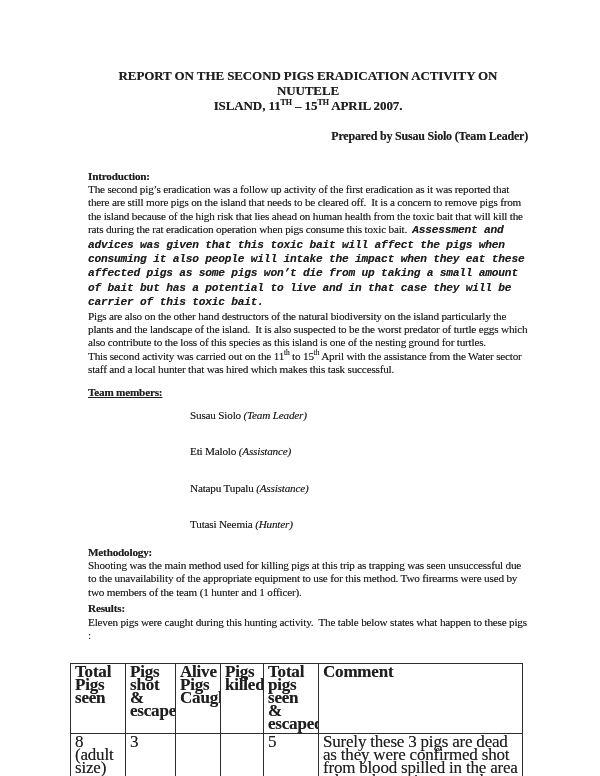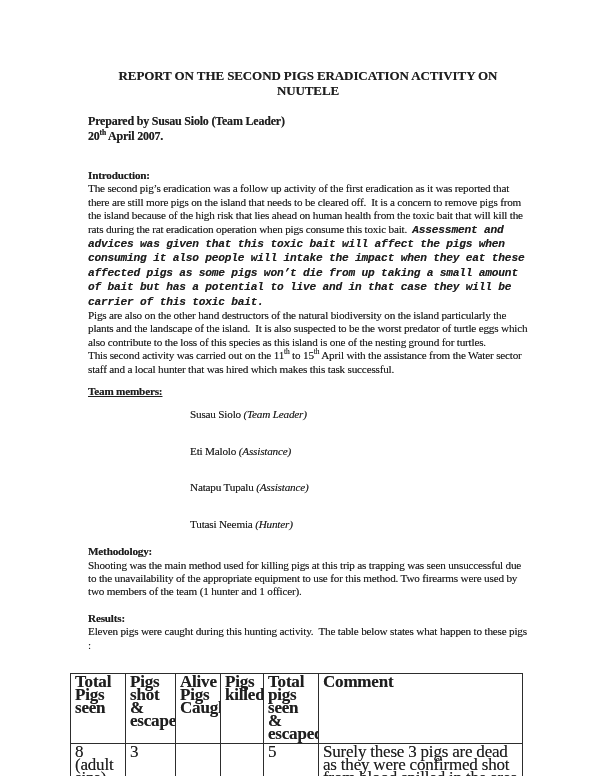--- a/index.html
+++ b/index.html
@@ -26,38 +26,38 @@
   .title-block {
     text-align: center;
     font-weight: bold;
     font-size: 13px;
     line-height: 15px;
     letter-spacing: -0.1px;
   }
   .title-block sup { font-size: 8px; }
   .prepared-block {
     margin-top: 16px;
-    text-align: left;
+    text-align: right;
     font-weight: bold;
     font-size: 12px;
     line-height: 14.5px;
   }
   .prepared-block sup { font-size: 7.5px; }
   .section-intro { margin-top: 26px; }
   .heading { font-weight: bold; }
   p { margin: 0; white-space: pre-wrap; }
   sup { line-height: 0; }
   .body-sup { font-size: 7.5px; }
   .bold-italic { font-weight: bold; font-style: italic; font-family: Liberation Mono, monospace; }
   .team-block { display: flex; margin-top: 9px; }
   .team-label { width: 102px; font-weight: bold; flex: 0 0 auto; text-decoration: underline; }
   .team-list div { line-height: 13.5px; margin-top: 23px; }
   .role { font-style: italic; }
   .section-methodology { margin-top: 14px; }
-  .section-results { margin-top: 13px; }
+  .section-results { margin-top: 3px; }
   table.results-table {
     margin-top: 21px;
     margin-left: -18px;
     border-collapse: collapse;
     table-layout: fixed;
     width: 452px;
     font-size: 17px;
     line-height: 13px;
     letter-spacing: -0.2px;
   }
@@ -73,25 +73,25 @@
   .results-table td.first-col { font-weight: normal; }
 </style>
 </head>
 <body>
 
 <div class="page">
   <div class="content">
 
     <header class="title-block">
       <div>REPORT ON THE SECOND PIGS ERADICATION ACTIVITY ON NUUTELE</div>
+      <div><span>ISLAND, 11</span><sup>TH</sup><span> – 15</span><sup>TH</sup><span> APRIL 2007.</span></div>
     </header>
 
     <div class="prepared-block">
       <div>Prepared by Susau Siolo (Team Leader)</div>
-      <div><span>20</span><sup>th</sup><span> April 2007.</span></div>
     </div>
 
     <section class="section-intro">
       <div class="heading">Introduction:</div>
       <p><span>The second pig’s eradication was a follow up activity of the first eradication as it was reported that there are still more pigs on the island that needs to be cleared off.  It is a concern to remove pigs from the island because of the high risk that lies ahead on human health from the toxic bait that will kill the rats during the rat eradication operation when pigs consume this toxic bait.  </span><span class="bold-italic">Assessment and advices was given that this toxic bait will affect the pigs when consuming it also people will intake the impact when they eat these affected pigs as some pigs won’t die from up taking a small amount of bait but has a potential to live and in that case they will be carrier of this toxic bait.</span></p>
       <p>Pigs are also on the other hand destructors of the natural biodiversity on the island particularly the plants and the landscape of the island.  It is also suspected to be the worst predator of turtle eggs which also contribute to the loss of this species as this island is one of the nesting ground for turtles.</p>
       <p><span>This second activity was carried out on the 11</span><sup class="body-sup">th</sup><span> to 15</span><sup class="body-sup">th</sup><span> April with the assistance from the Water sector staff and a local hunter that was hired which makes this task successful.</span></p>
     </section>
 
     <section class="team-block">

